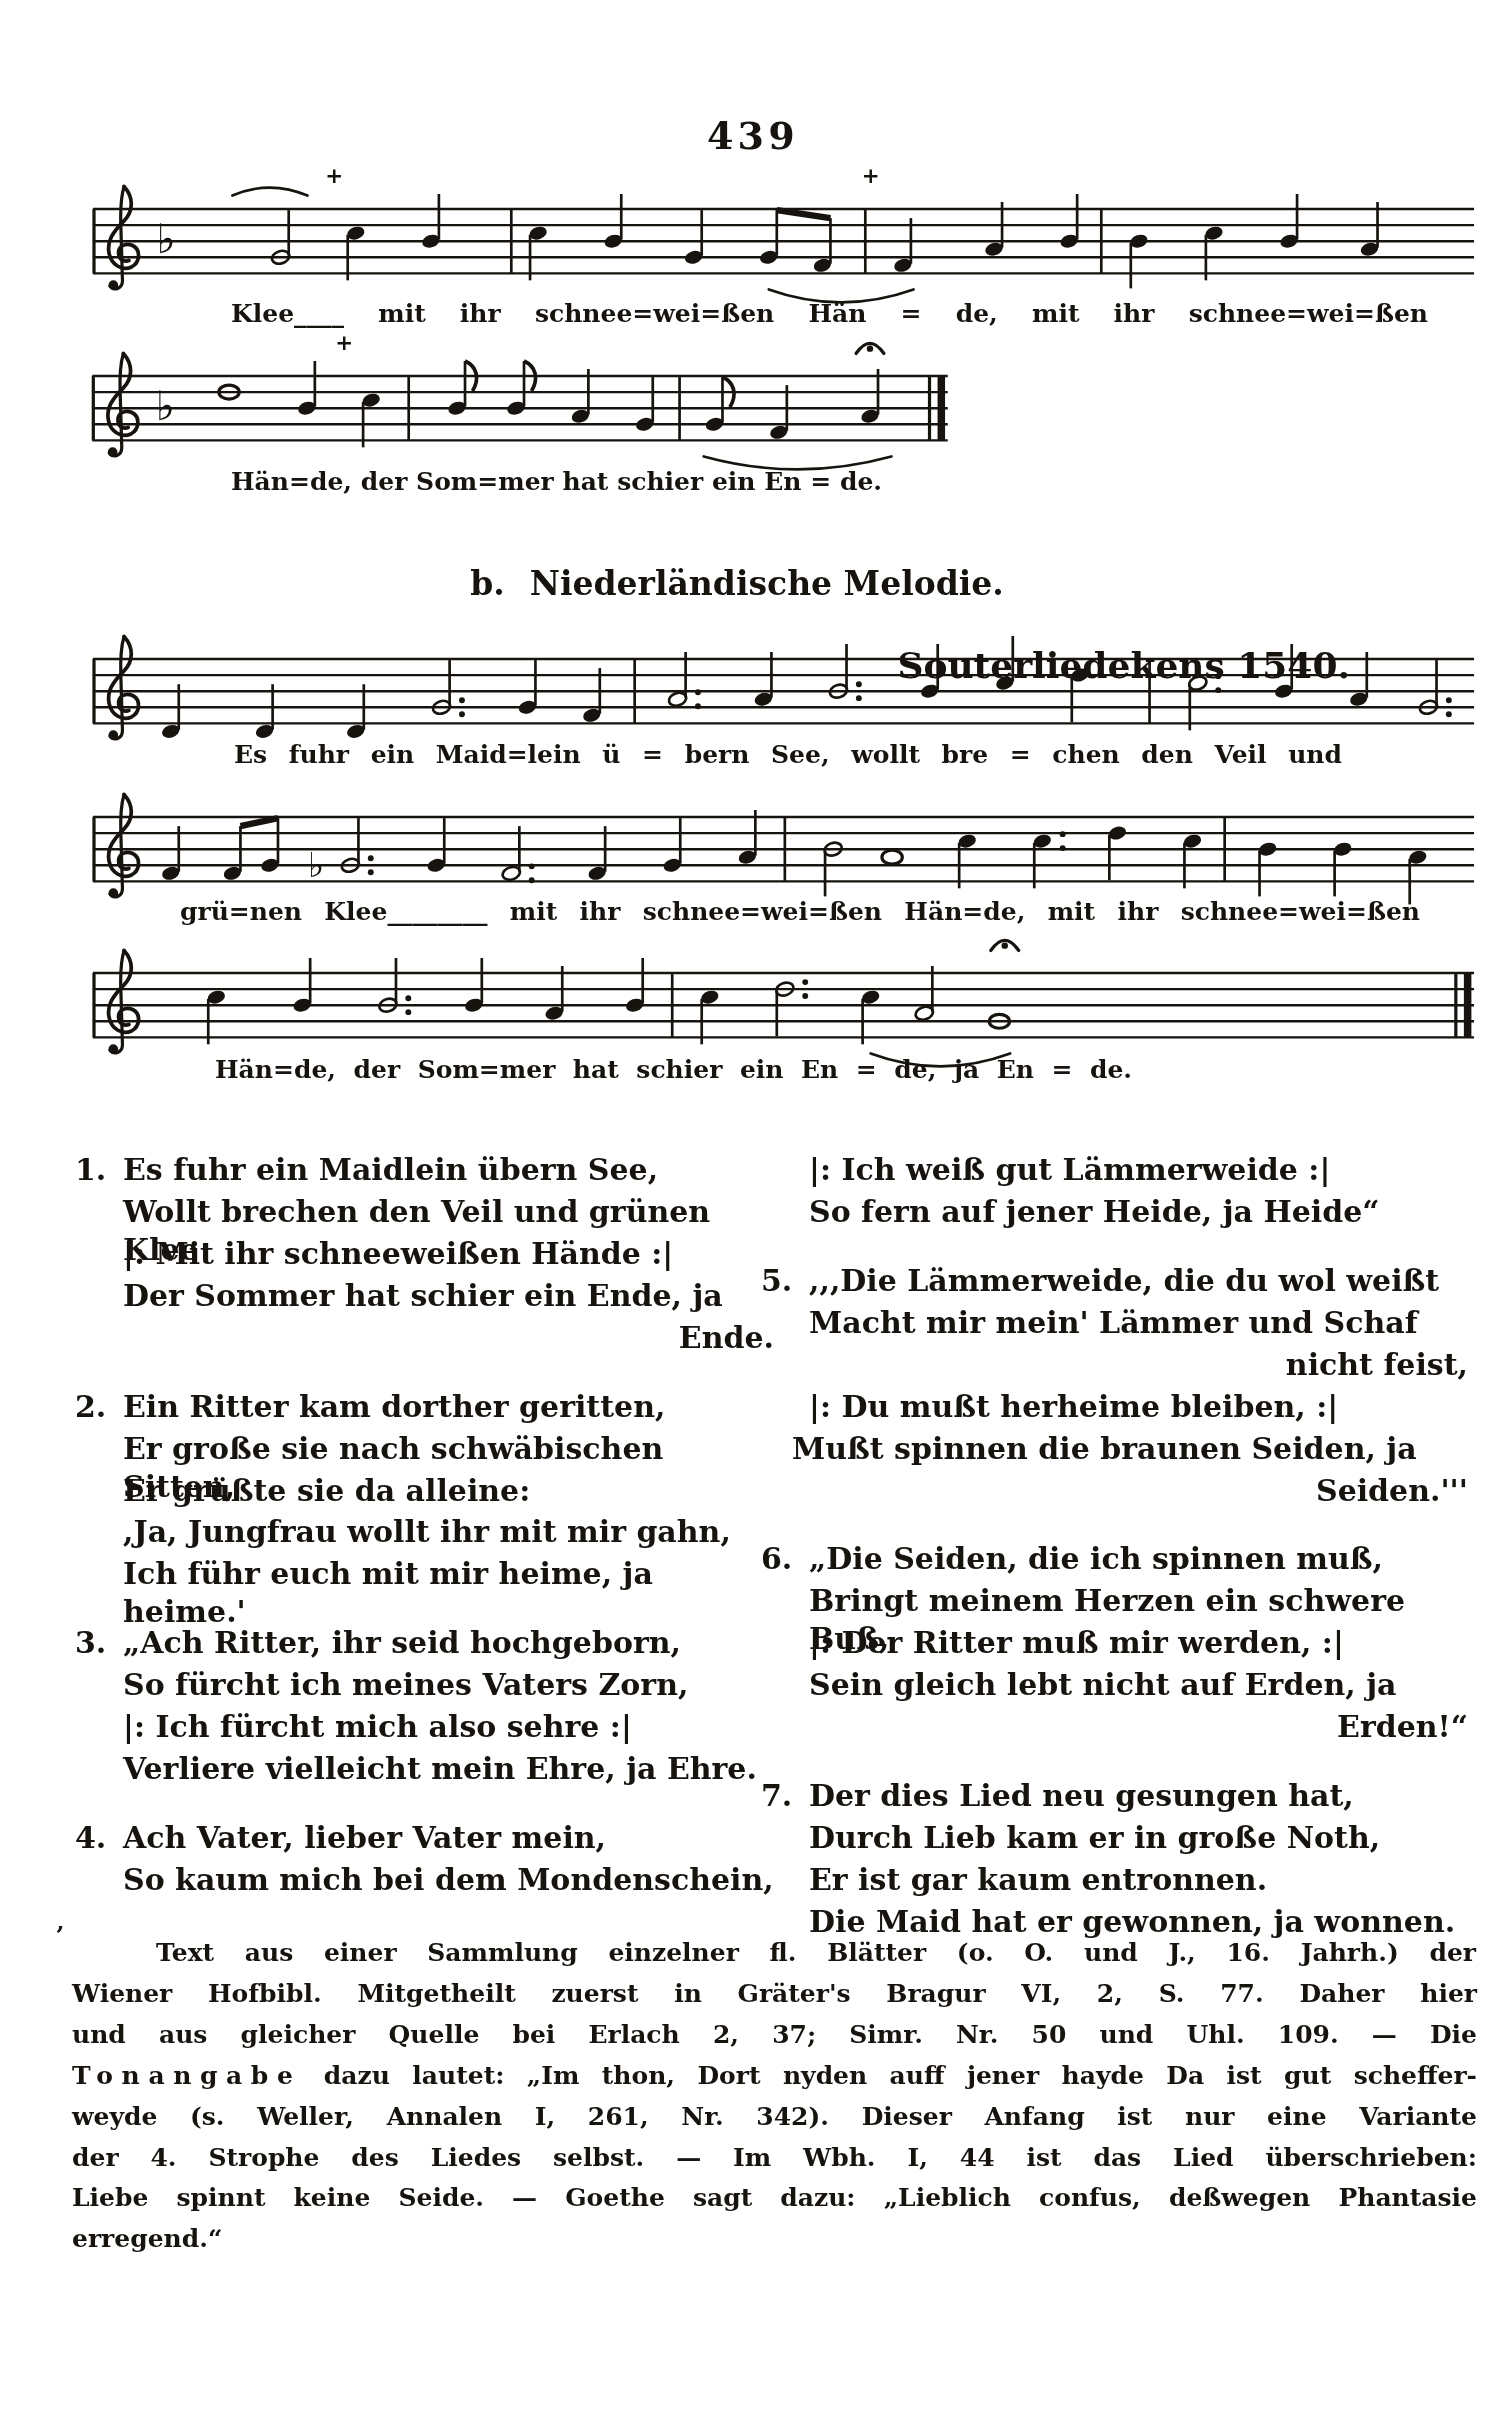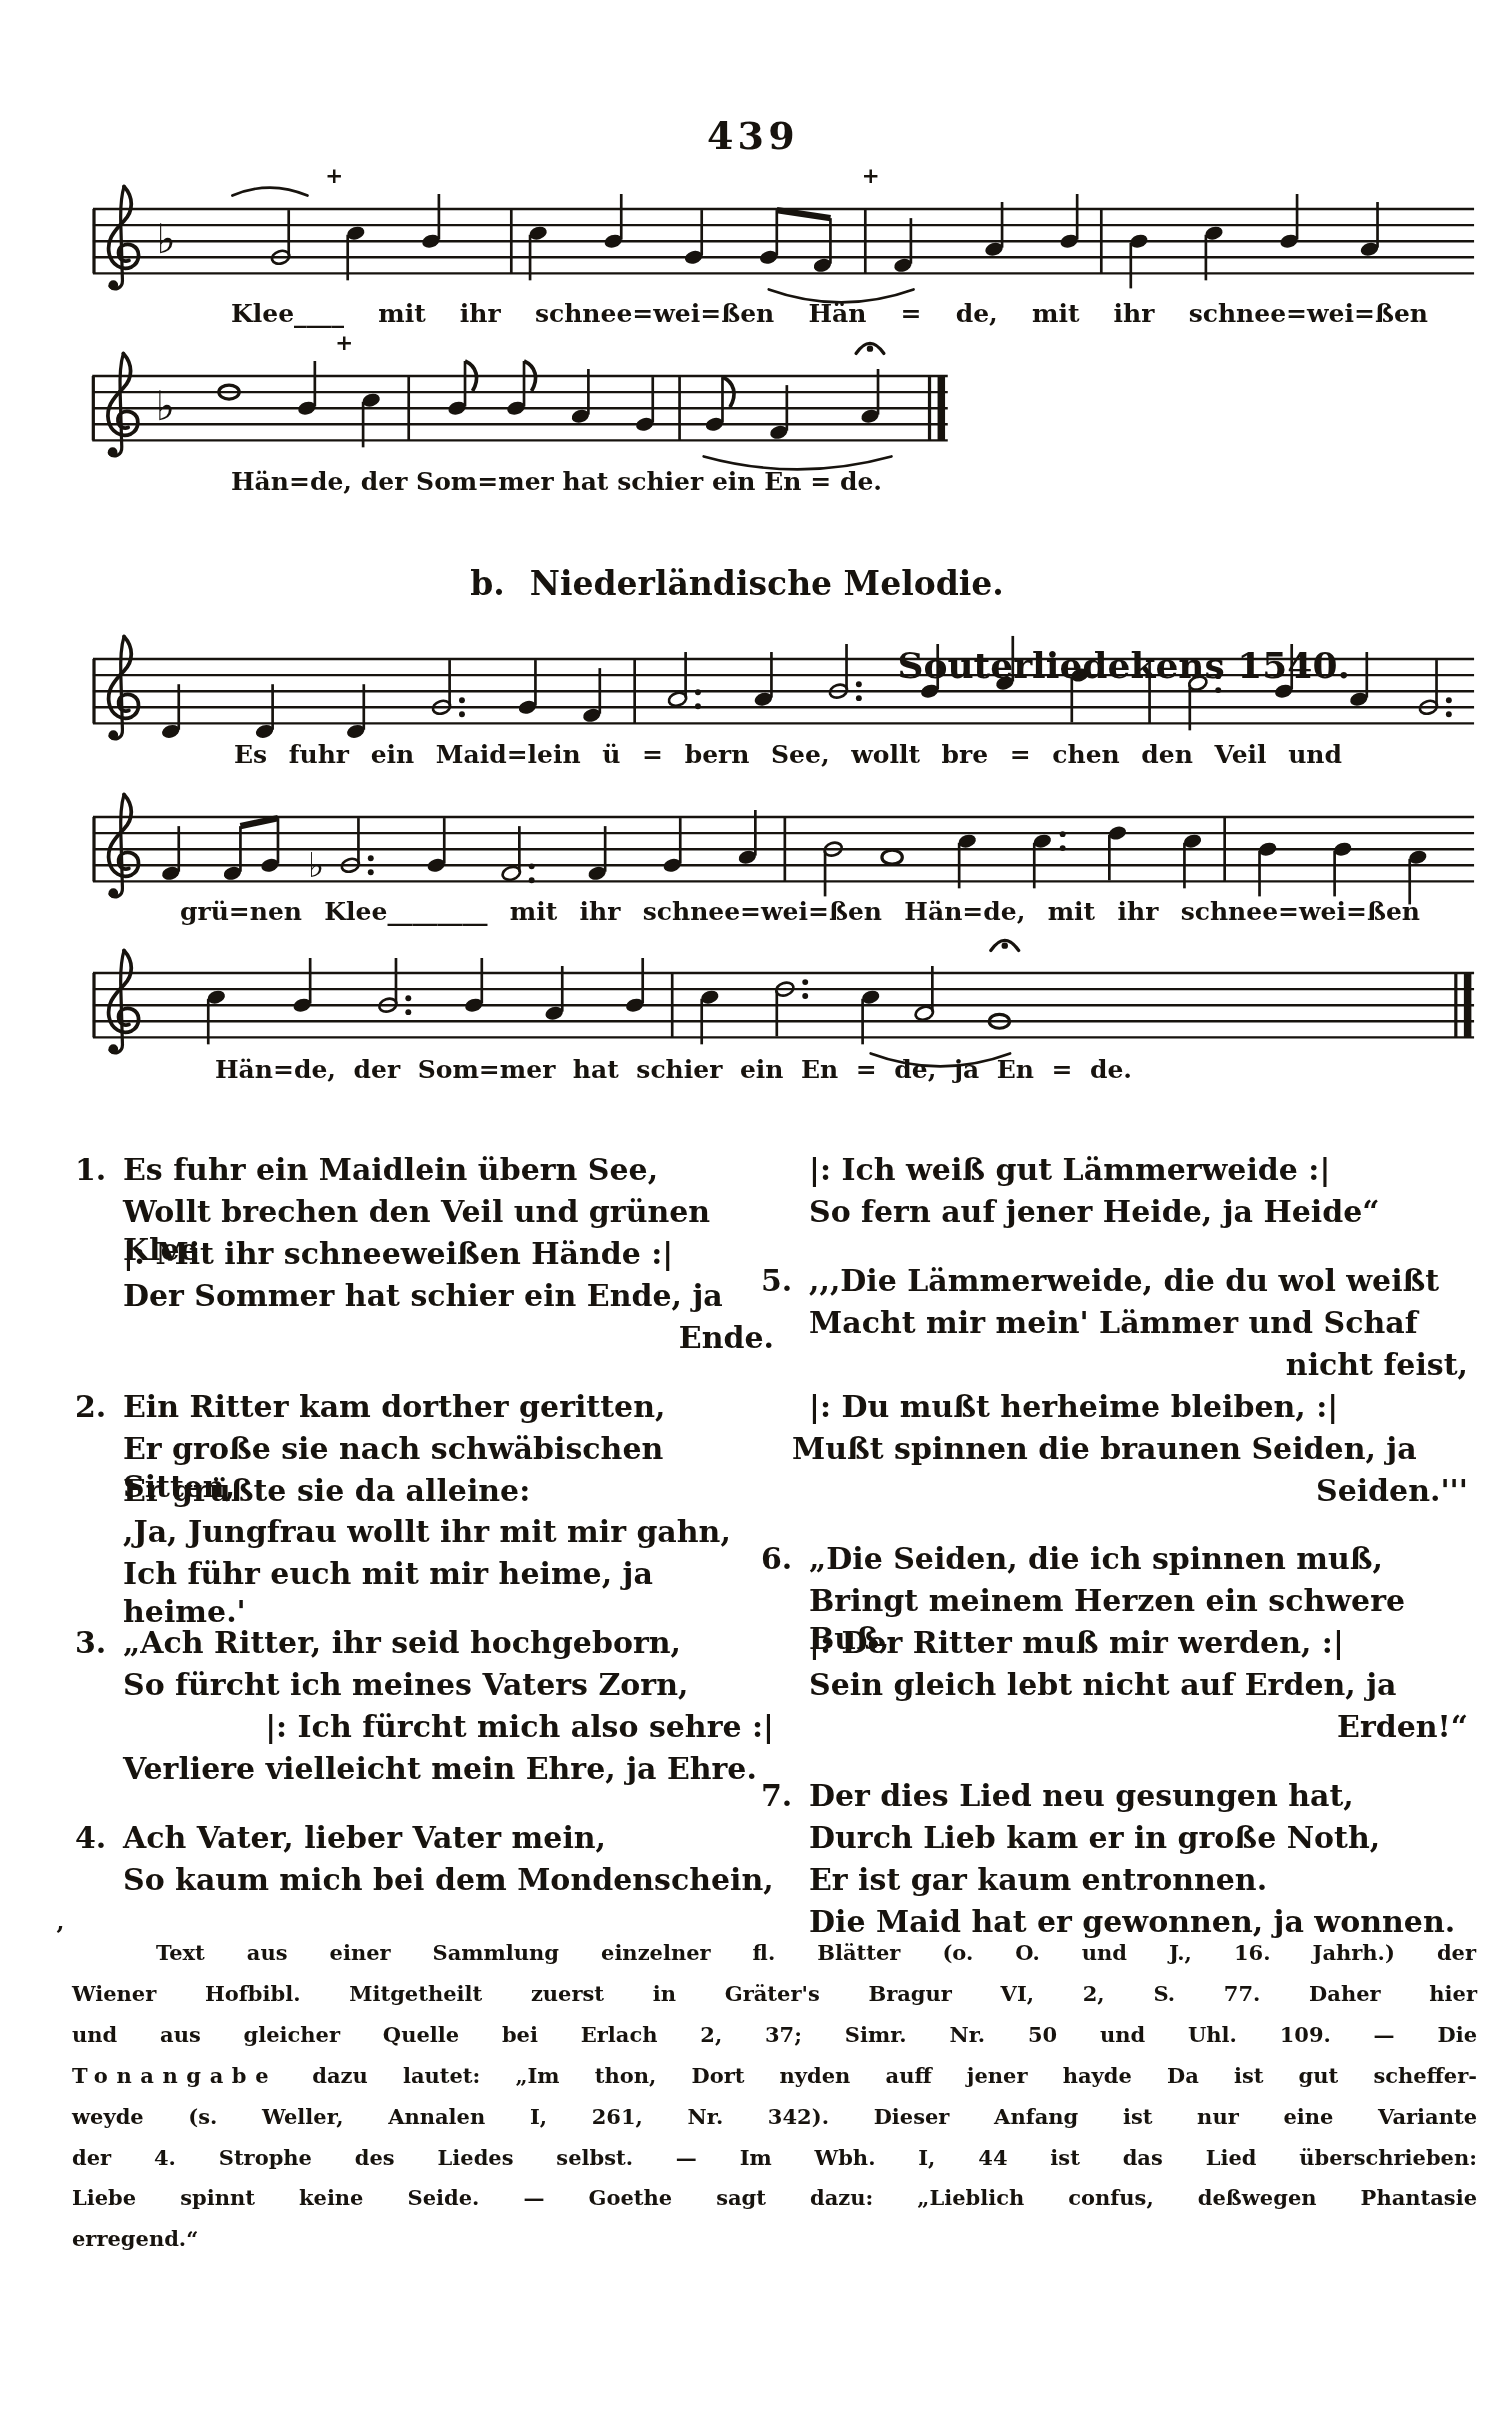--- a/index.html
+++ b/index.html
@@ -33,21 +33,21 @@
   .staff svg{overflow:visible;display:block;}
   .vline{
     position:absolute;
     font-size:30px;font-weight:700;line-height:38px;
     padding-left:48px;box-sizing:border-box;
   }
   .vline.right{padding-left:0;text-align:right;}
   .vnum{position:absolute;left:0;top:0;}
   .fn-line{
     position:absolute;left:72px;width:1405px;
-    font-size:21px;font-weight:700;line-height:34px;
+    font-size:25px;font-weight:700;line-height:34px;
     text-align:justify;text-align-last:justify;white-space:nowrap;
   }
   .fn-line.indent{left:156px;width:1320px;}
   .fn-line.last{text-align:left;text-align-last:left;}
   .sperr{letter-spacing:8.6px;}
   #margin-mark{
     top:1907px;left:56px;font-size:25px;font-weight:700;
   }
 </style>
 </head>
@@ -483,21 +483,21 @@
     <div class="vline" style="left: 75px; width: 699px; top: 1235px;">|: Mit ihr schneeweißen Hände :|</div>
     <div class="vline" style="left: 75px; width: 699px; top: 1277px;">Der Sommer hat schier ein Ende, ja</div>
     <div class="vline right" style="left: 75px; width: 699px; top: 1319px;">Ende.</div>
     <div class="vline" style="left: 75px; width: 699px; top: 1388px;"><span class="vnum">2.</span>Ein Ritter kam dorther geritten,</div>
     <div class="vline" style="left: 75px; width: 699px; top: 1430px;">Er große sie nach schwäbischen Sitten,</div>
     <div class="vline" style="left: 75px; width: 699px; top: 1472px;">Er grüßte sie da alleine:</div>
     <div class="vline" style="left: 75px; width: 699px; top: 1513px;">,Ja, Jungfrau wollt ihr mit mir gahn,</div>
     <div class="vline" style="left: 75px; width: 699px; top: 1555px;">Ich führ euch mit mir heime, ja heime.'</div>
     <div class="vline" style="left: 75px; width: 699px; top: 1624px;"><span class="vnum">3.</span>„Ach Ritter, ihr seid hochgeborn,</div>
     <div class="vline" style="left: 75px; width: 699px; top: 1666px;">So fürcht ich meines Vaters Zorn,</div>
-    <div class="vline" style="left: 75px; width: 699px; top: 1708px; text-align: right;">|: Ich fürcht mich also sehre :|</div>
+    <div class="vline" style="left: 75px; width: 699px; top: 1708px;">|: Ich fürcht mich also sehre :|</div>
     <div class="vline" style="left: 75px; width: 699px; top: 1750px;">Verliere vielleicht mein Ehre, ja Ehre.</div>
     <div class="vline" style="left: 75px; width: 699px; top: 1819px;"><span class="vnum">4.</span>Ach Vater, lieber Vater mein,</div>
     <div class="vline" style="left: 75px; width: 699px; top: 1861px;">So kaum mich bei dem Mondenschein,</div>
     <div class="vline" style="left: 761px; width: 707px; top: 1151px;">|: Ich weiß gut Lämmerweide :|</div>
     <div class="vline" style="left: 761px; width: 707px; top: 1193px;">So fern auf jener Heide, ja Heide“</div>
     <div class="vline" style="left: 761px; width: 707px; top: 1262px;"><span class="vnum">5.</span>,,,Die Lämmerweide, die du wol weißt</div>
     <div class="vline" style="left: 761px; width: 707px; top: 1304px;">Macht mir mein' Lämmer und Schaf</div>
     <div class="vline right" style="left: 761px; width: 707px; top: 1346px;">nicht feist,</div>
     <div class="vline" style="left: 761px; width: 707px; top: 1388px;">|: Du mußt herheime bleiben, :|</div>
     <div class="vline" style="left: 744px; width: 707px; top: 1430px;">Mußt spinnen die braunen Seiden, ja</div>

